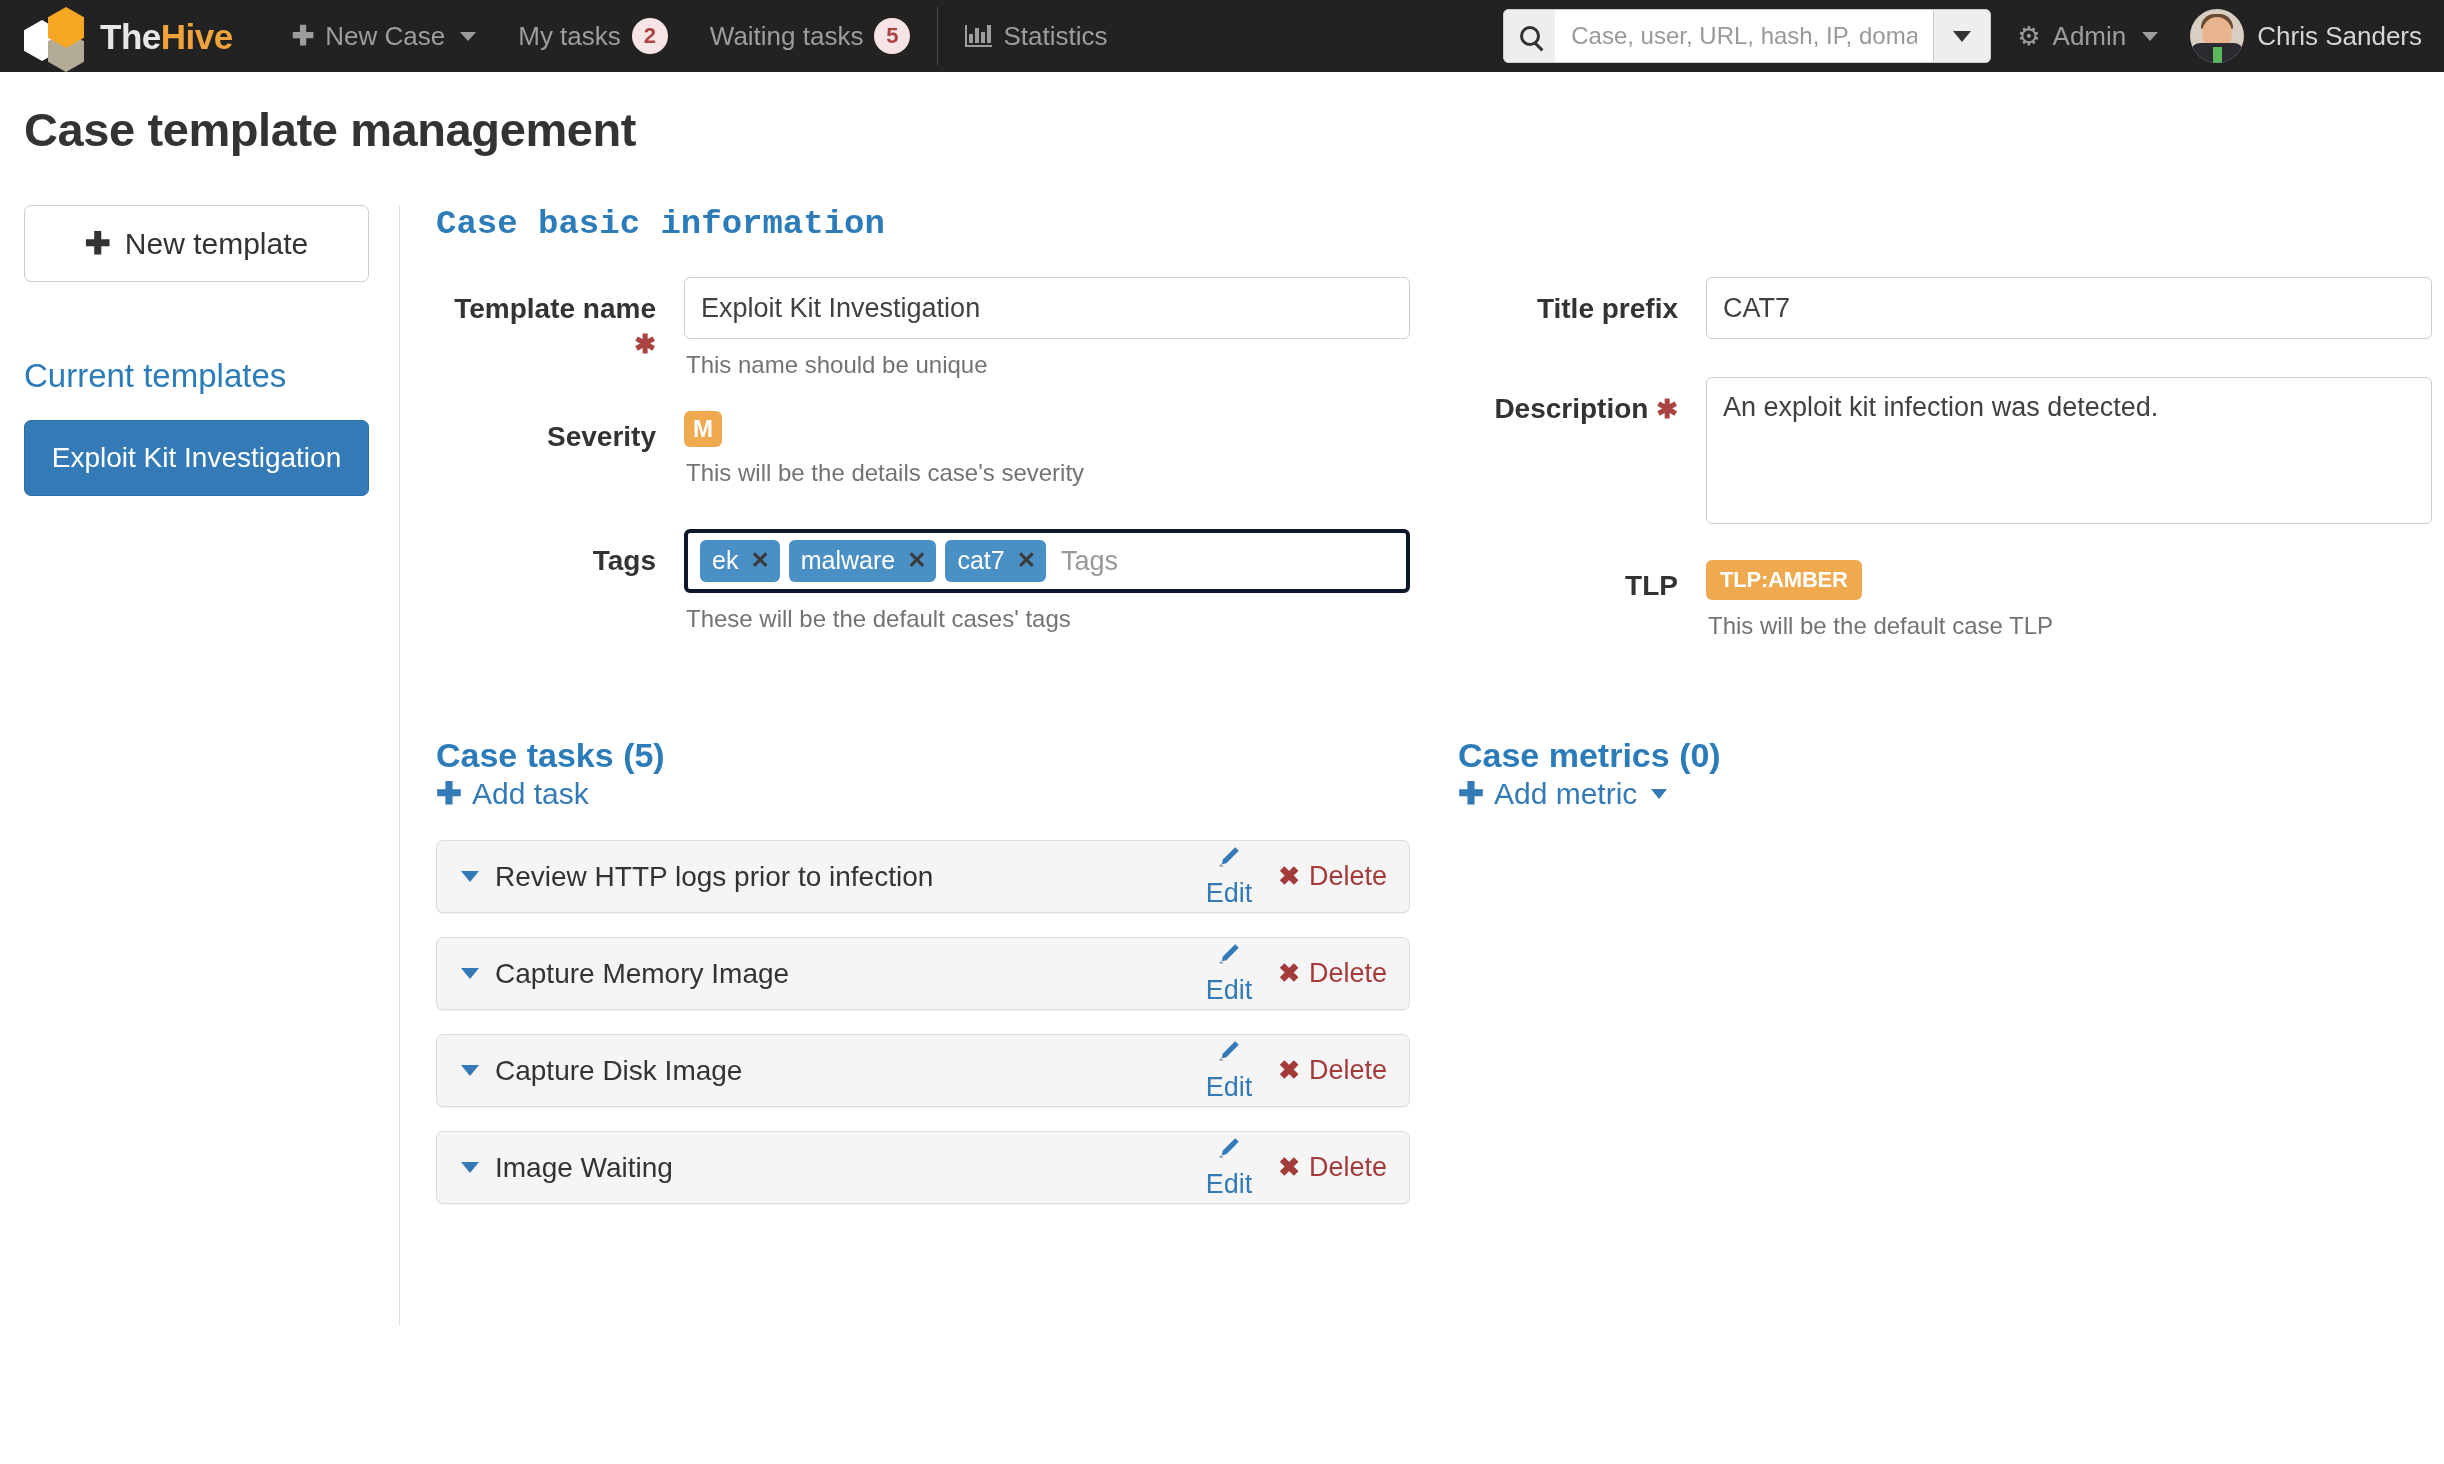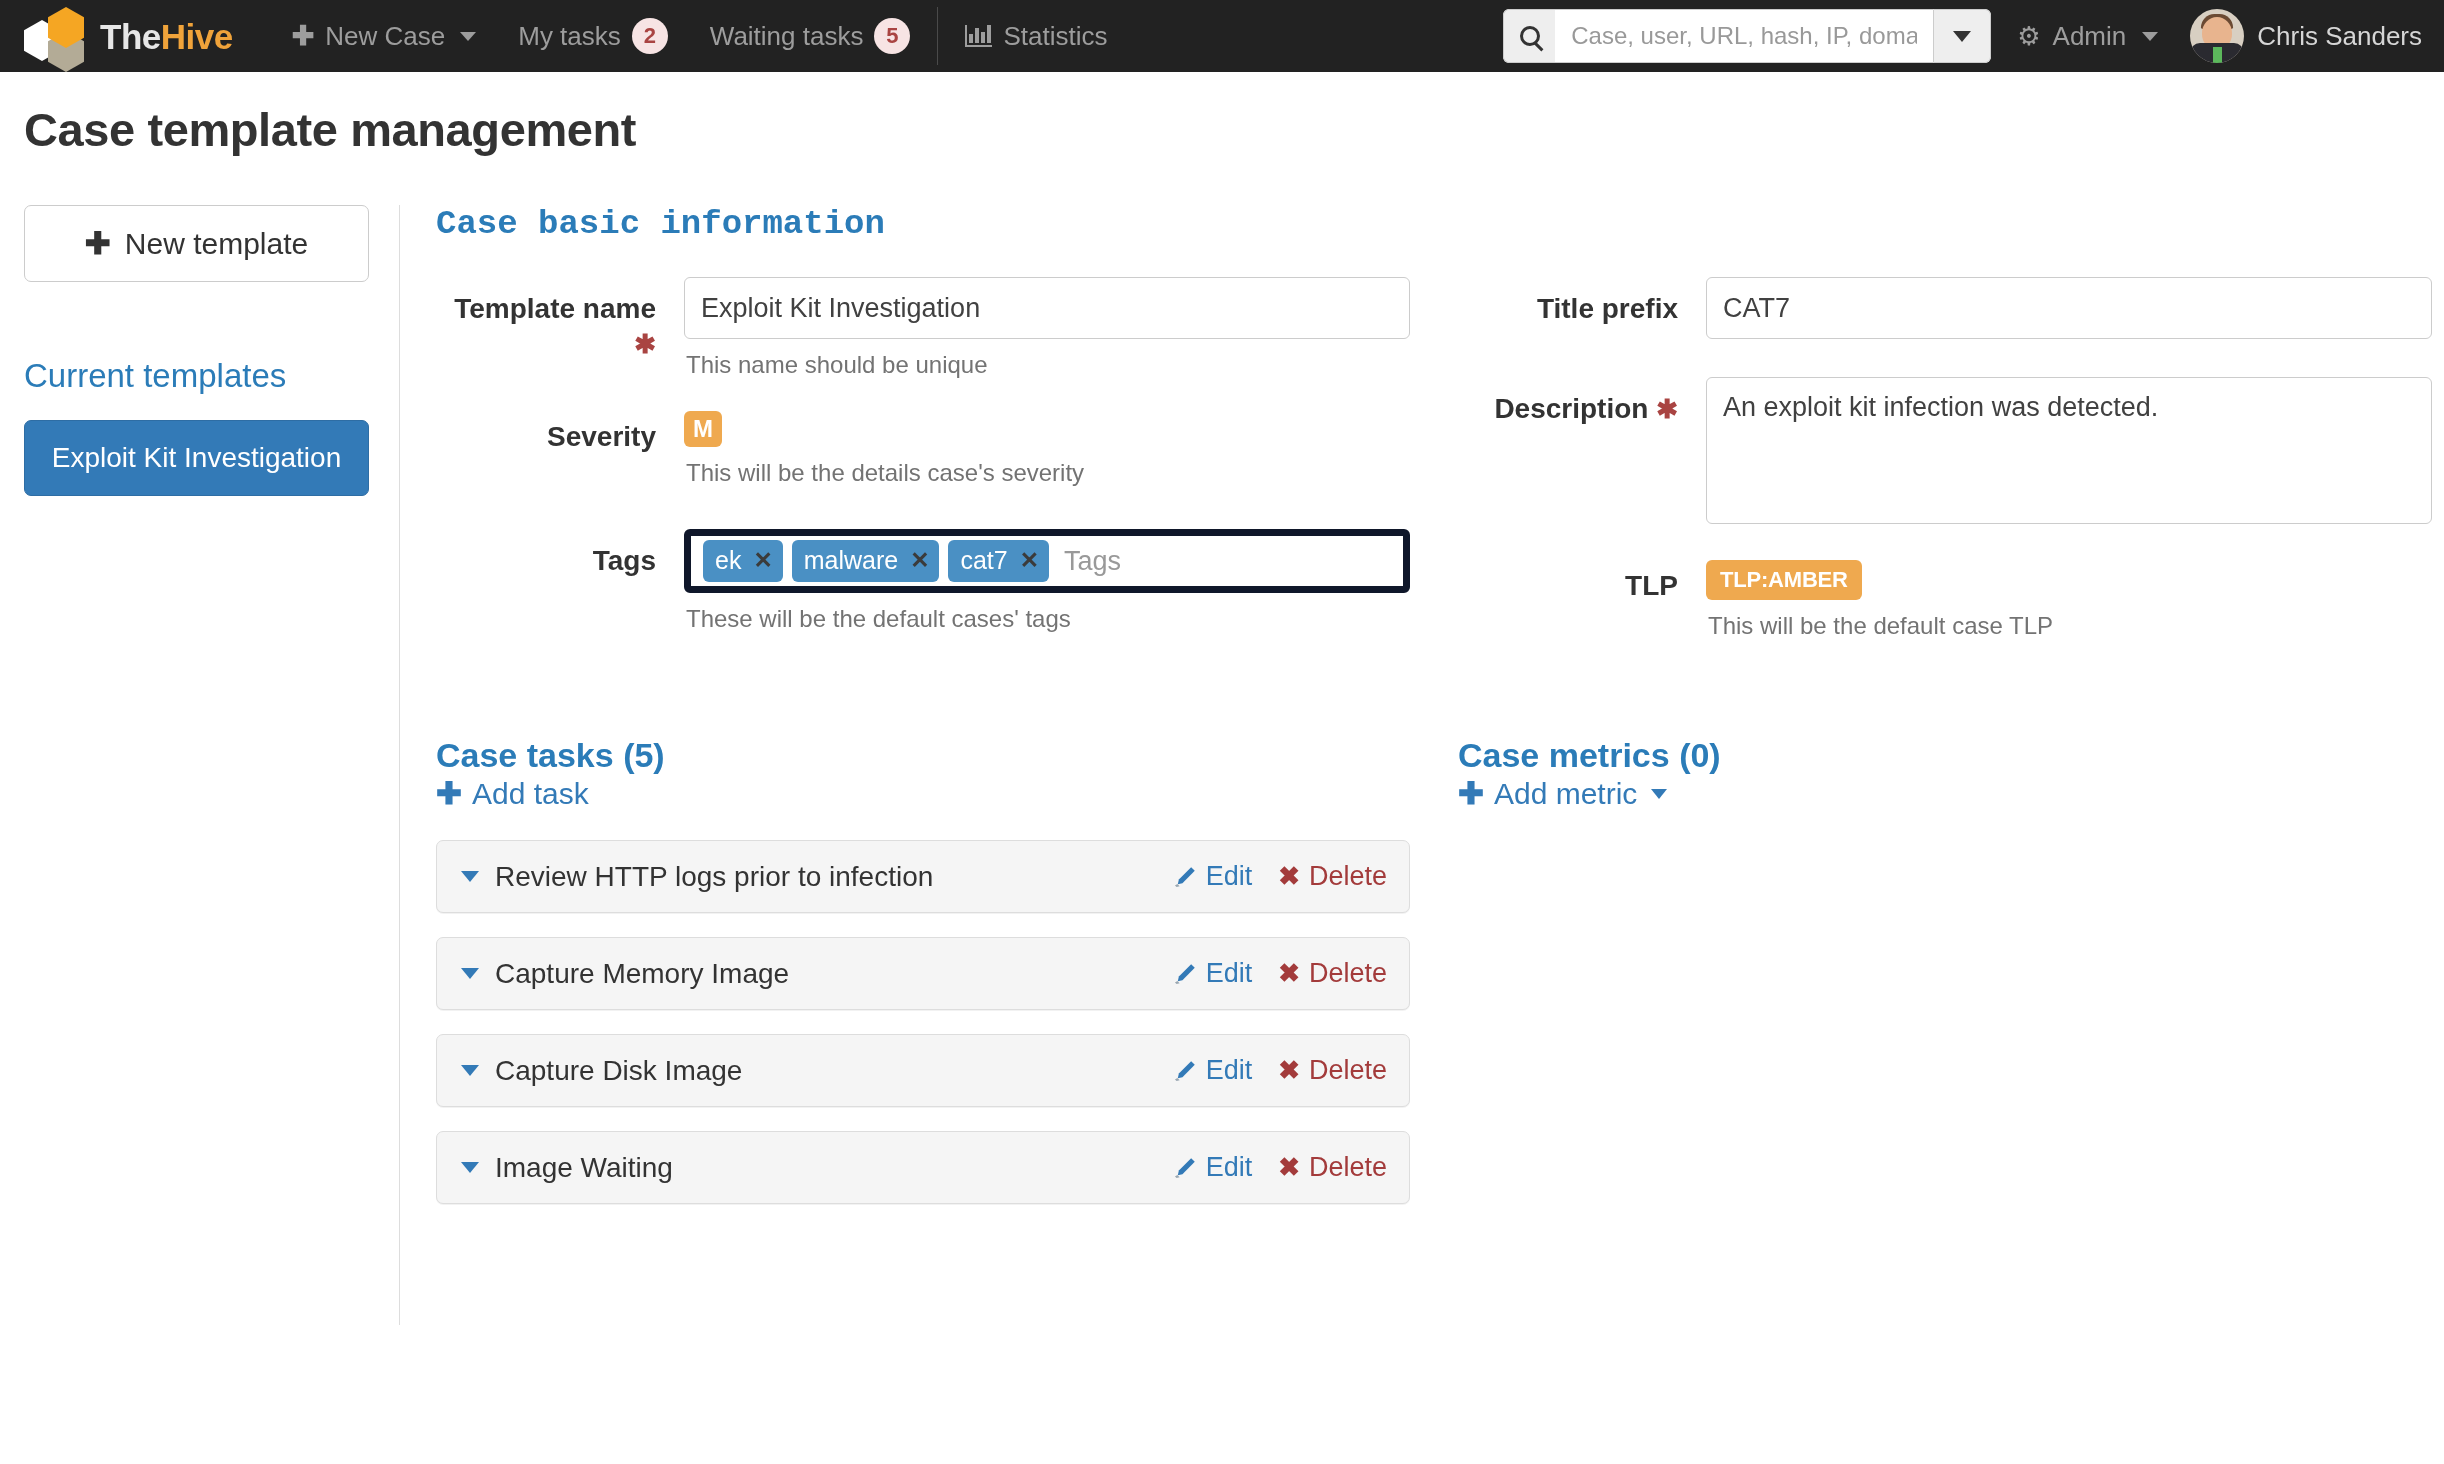--- a/index.html
+++ b/index.html
@@ -358,21 +358,21 @@
     font-weight: bold;
     border-radius: 6px;
     padding: 7px 14px;
     margin-top: 6px;
     cursor: pointer;
     letter-spacing: -0.2px;
   }
   .tags-box {
     width: 100%;
     min-height: 64px;
-    border: 7px solid #0f172a;
+    border: 4px solid #0f172a;
     border-radius: 6px;
     display: flex;
     align-items: center;
     gap: 9px;
     padding: 0 12px;
     background: #fff;
   }
   .tag-chip {
     background: #4a90c4;
     color: #ffffff;
@@ -467,20 +467,21 @@
     flex: 1;
   }
   .row-actions { display: flex; align-items: center; gap: 26px; }
   .edit-link {
     color: #337ab7;
     font-size: 27px;
     display: inline-flex;
     align-items: center;
     gap: 9px;
     cursor: pointer;
+    flex-direction: column;
   }
   .delete-link {
     color: #a33b3b;
     font-size: 27px;
     display: inline-flex;
     align-items: center;
     gap: 9px;
     cursor: pointer;
   }
   .pencil-icon { display: inline-block; width: 24px; height: 24px; }

